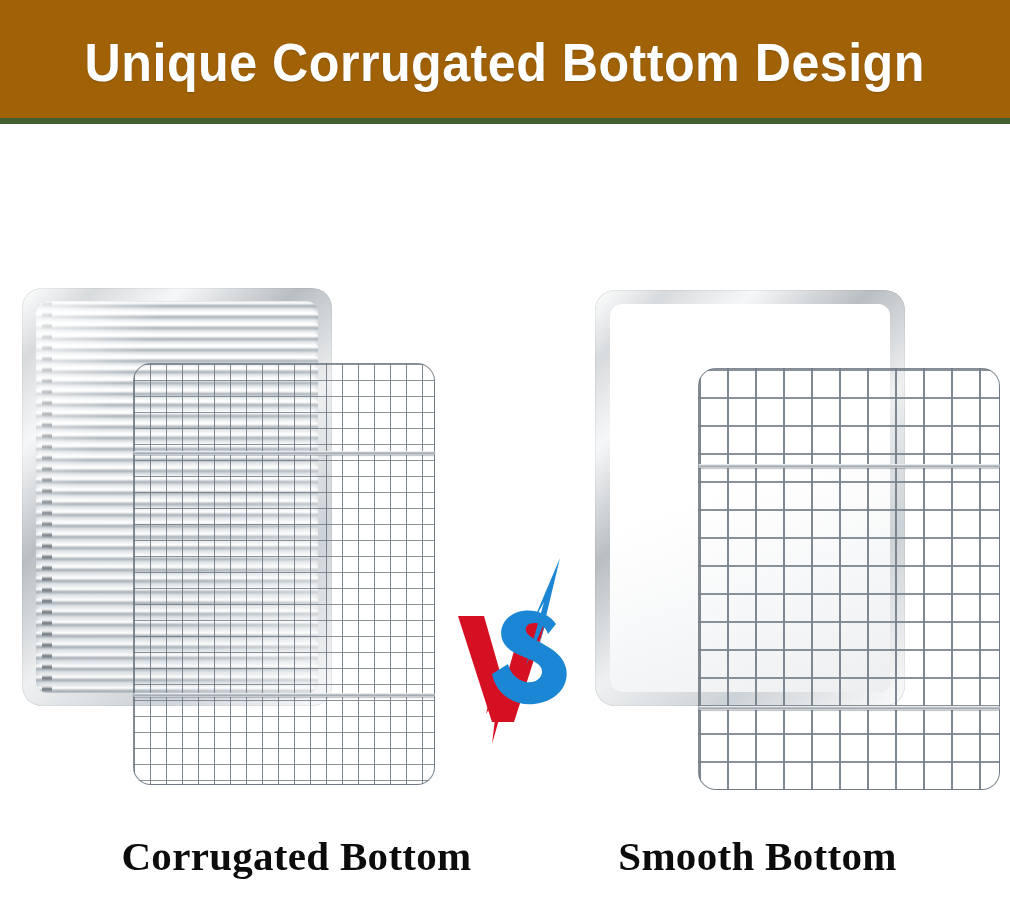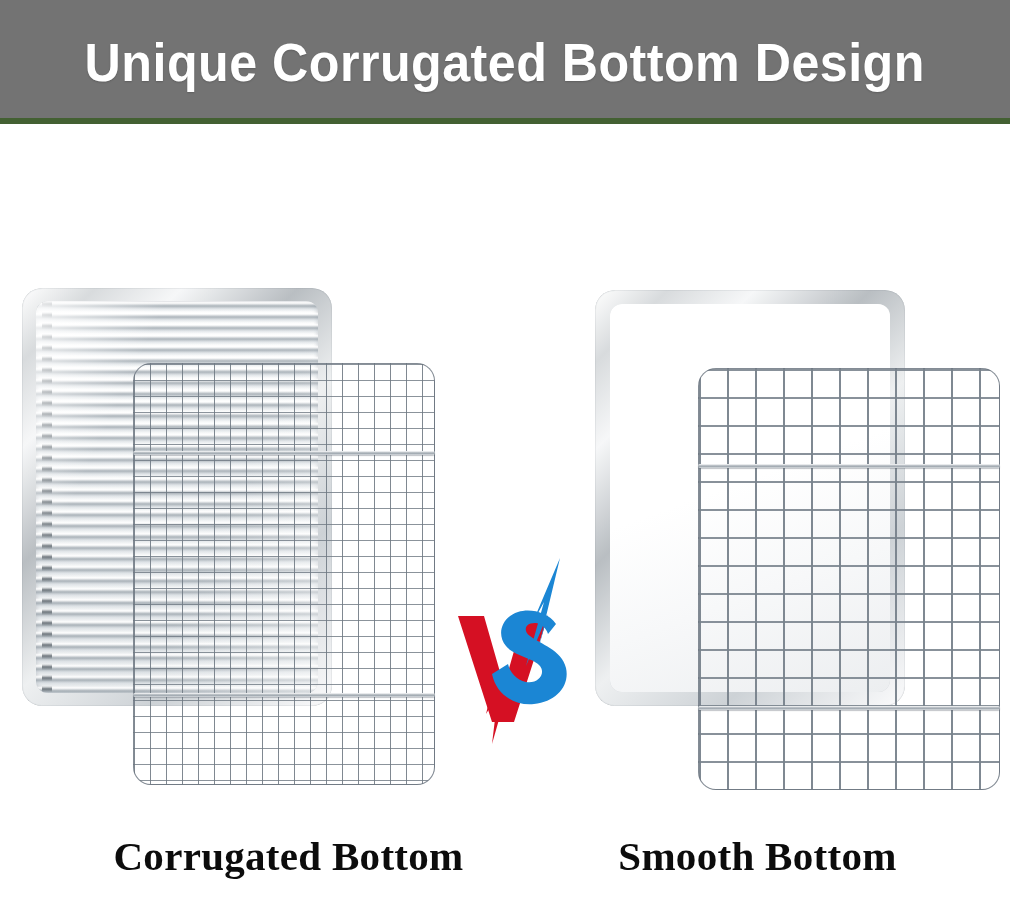--- a/index.html
+++ b/index.html
@@ -1,21 +1,21 @@
 <!DOCTYPE html>
 <html><head>
 <meta charset="utf-8">
 <style>
   html,body{margin:0;padding:0;background:#ffffff;}
   body{width:1010px;height:900px;position:relative;overflow:hidden;
        font-family:"Liberation Sans",sans-serif;}
 
   
   #banner{position:absolute;left:0;top:0;width:1010px;height:124px;
-          background:#737373;display:flex;align-items:center;justify-content:center;}
+          background:#a16207;display:flex;align-items:center;justify-content:center;}
   #banner::after{content:"";position:absolute;left:0;bottom:0;width:100%;height:6px;
           background:#436032;}
   #banner-title{color:#ffffff;font-family:"Liberation Sans",sans-serif;
           font-weight:bold;font-size:54px;letter-spacing:.5px;
           transform:scaleX(.93);white-space:nowrap;
           text-shadow:0 1px 2px rgba(0,0,0,.18);}
 
   
   #stage{position:absolute;left:0;top:124px;width:1010px;height:776px;background:#fff;}
 
@@ -64,21 +64,21 @@
     box-shadow:0 1px 1px rgba(80,90,100,.35);}
 
   
   #vs{position:absolute;left:452px;top:430px;width:120px;height:190px;}
   #vs svg{width:100%;height:100%;display:block;}
 
   
   .caption{position:absolute;top:832px;width:505px;text-align:center;
     font-family:"Liberation Serif",serif;font-weight:bold;font-size:41px;
     color:#0c0c0c;letter-spacing:.3px;}
-  #caption-left{left:8px;padding-left:28px;}
+  #caption-left{left:16px;padding-left:28px;}
   #caption-right{left:505px;text-align:center;}
 </style>
 </head>
 <body>
 
 <div id="banner">
   <div id="banner-title">Unique Corrugated Bottom Design</div>
 </div>
 
 <div id="stage">

